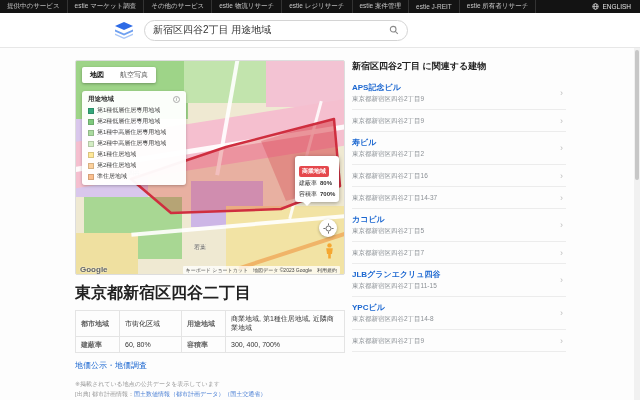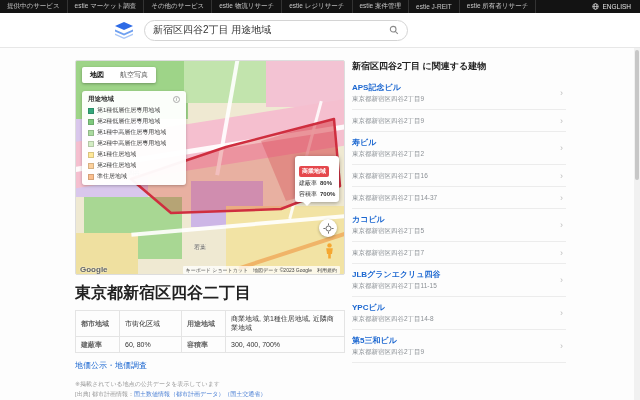--- a/index.html
+++ b/index.html
@@ -301,21 +301,20 @@
       <div class="bld-name">JLBグランエクリュ四谷</div>
       <div class="bld-addr">東京都新宿区四谷2丁目11-15</div>
       <span class="bld-chev">›</span>
     </div>
     <div class="bld">
       <div class="bld-name">YPCビル</div>
       <div class="bld-addr">東京都新宿区四谷2丁目14-8</div>
       <span class="bld-chev">›</span>
     </div>
     <div class="bld">
-      <div class="bld-name">第5三和ビル</div>
       <div class="bld-addr">東京都新宿区四谷2丁目9</div>
       <span class="bld-chev">›</span>
     </div>
   </div>
 
   <div class="scrollbar">
     <div class="scrollbar-thumb"></div>
   </div>
 </div>
 

